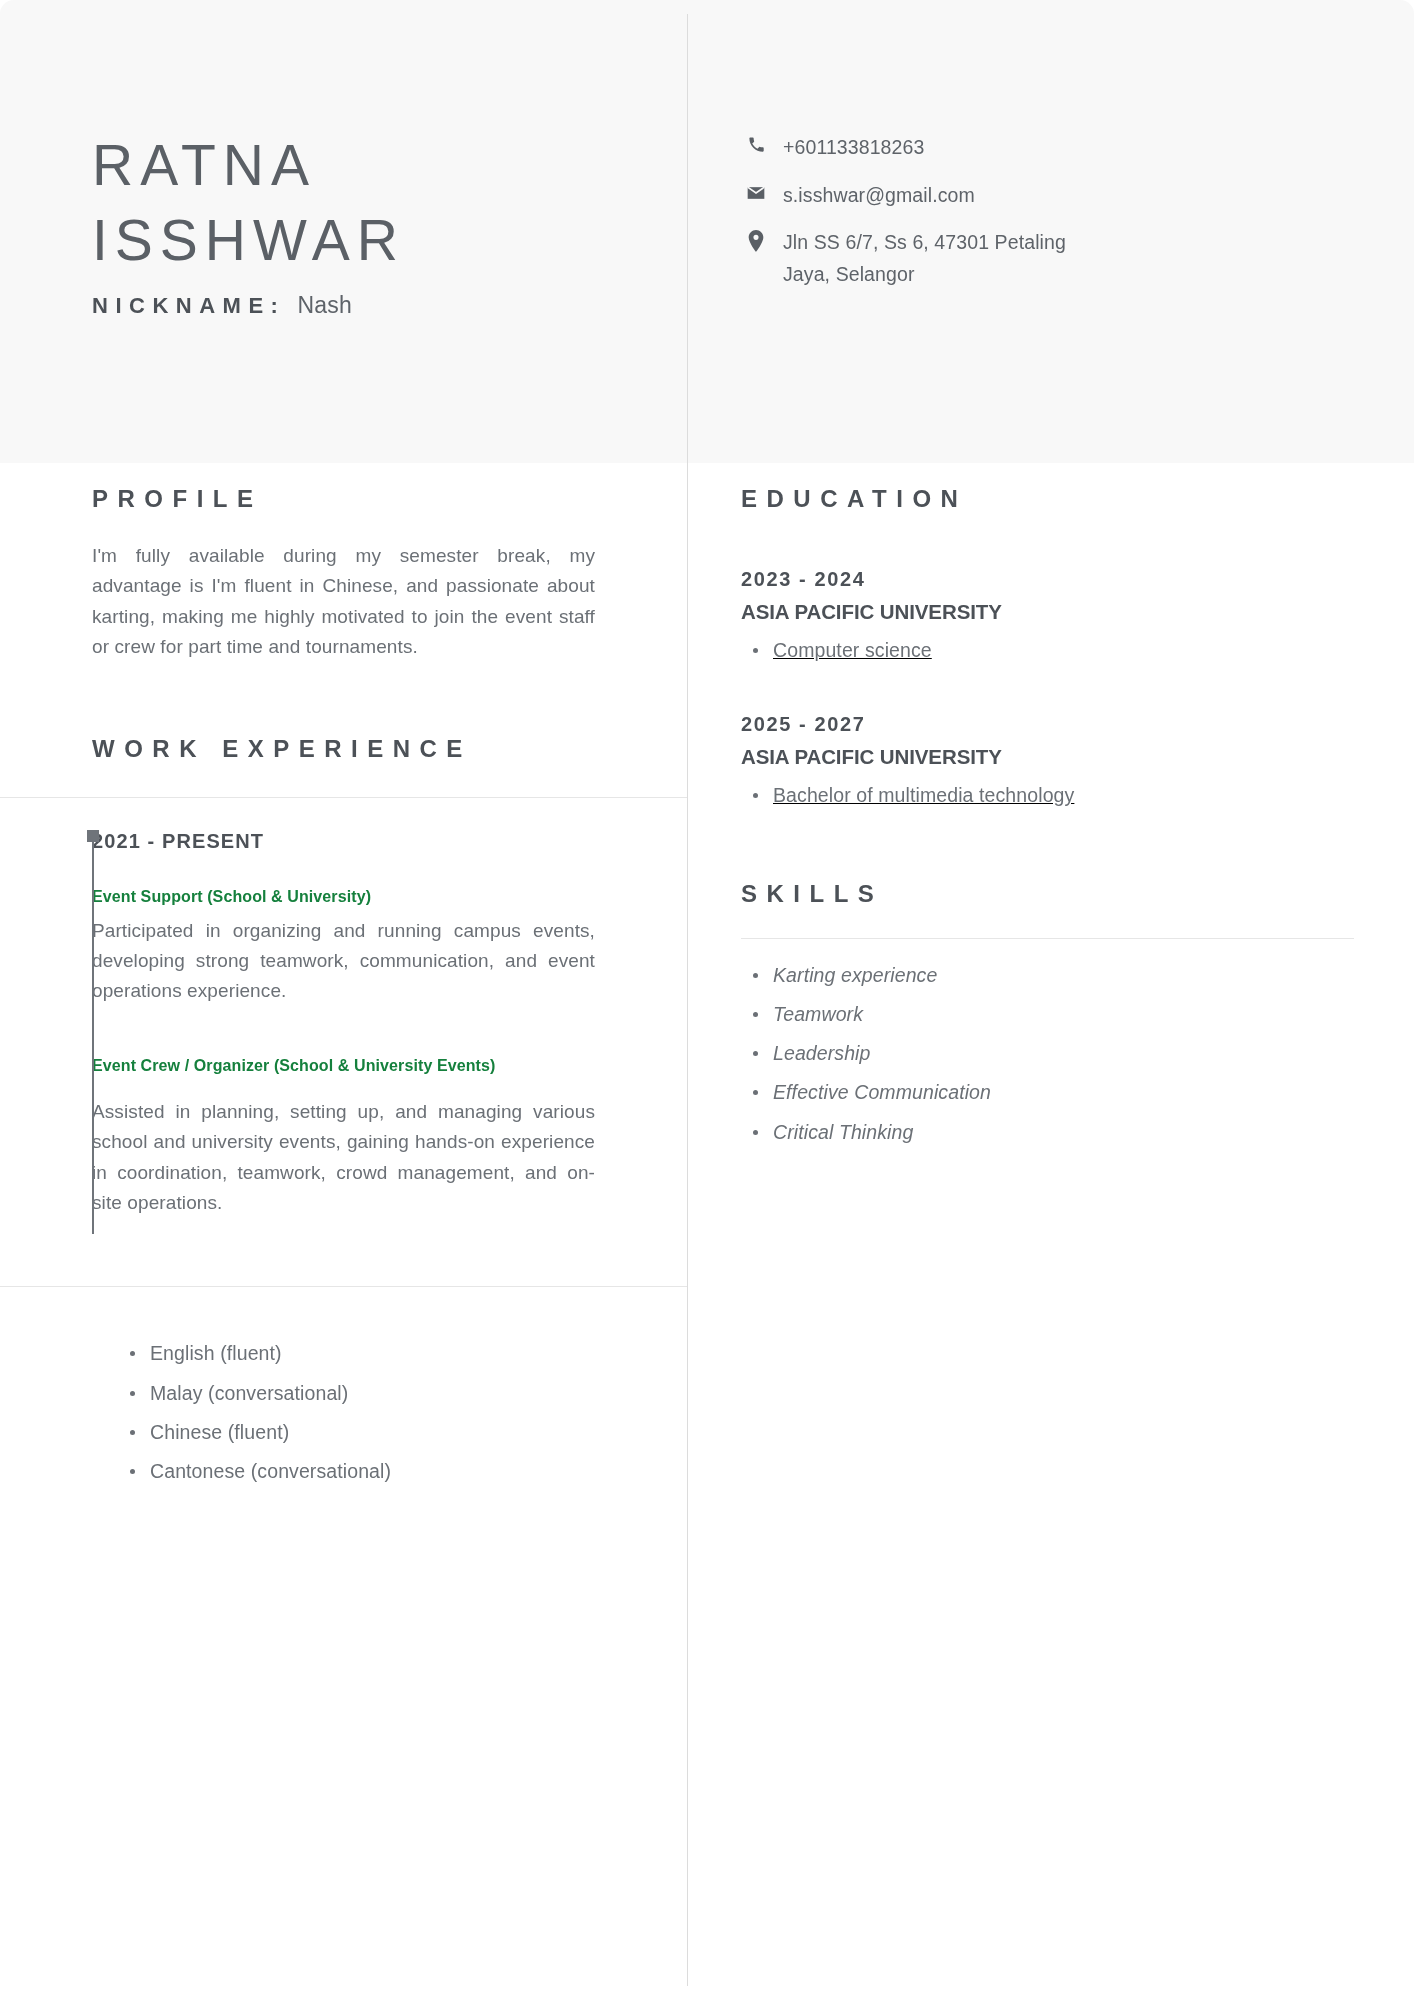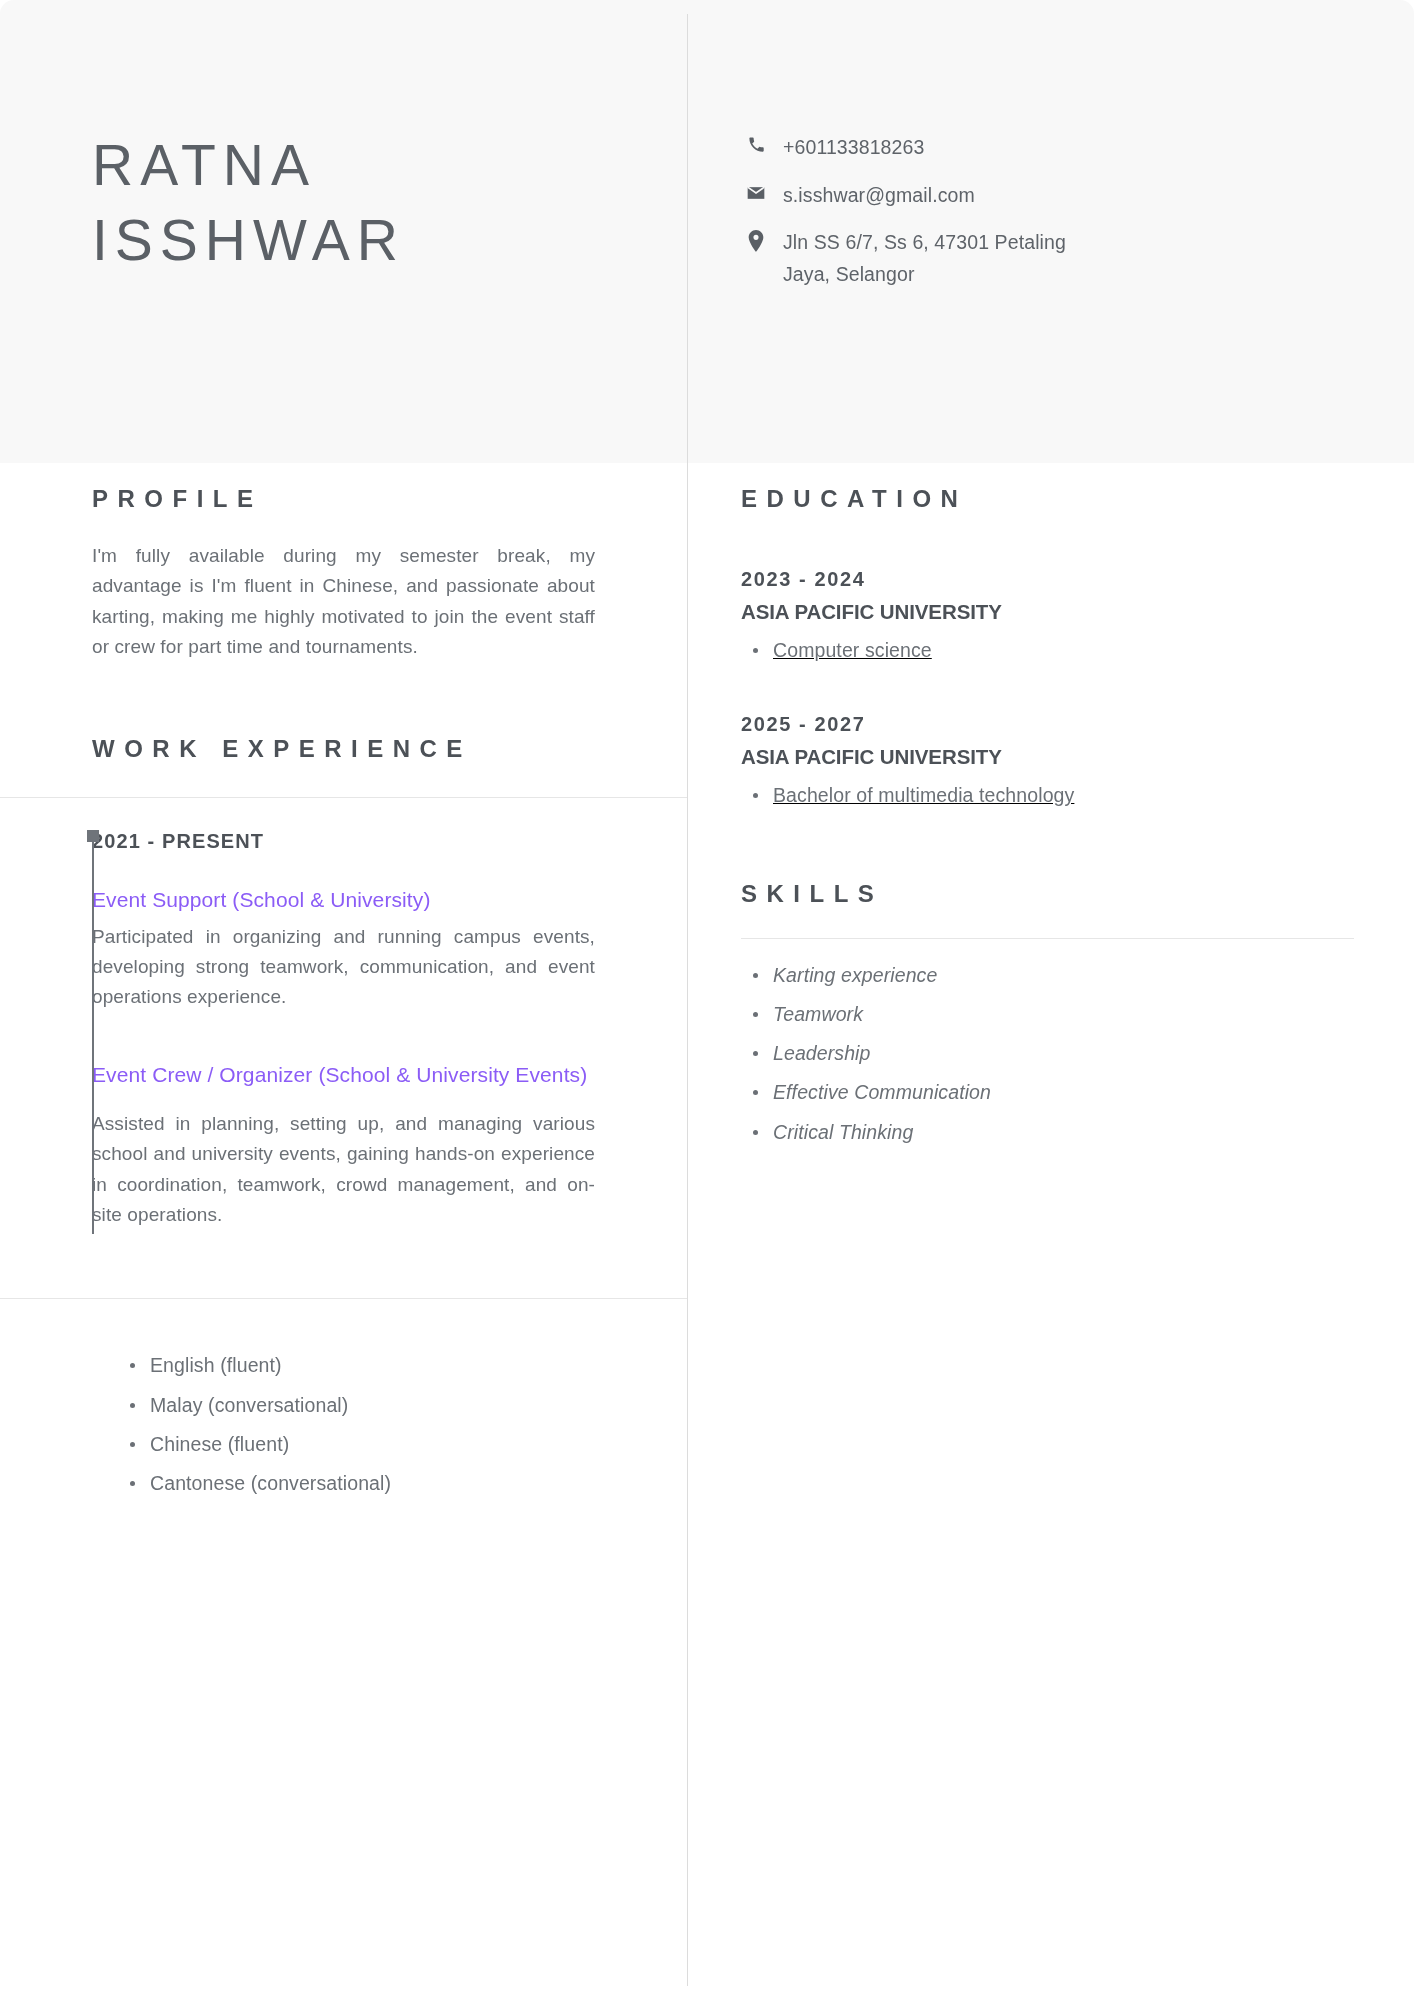--- a/index.html
+++ b/index.html
@@ -168,23 +168,23 @@
   }
   .tl-content { }
 
   .job-date {
     font-size: 20px;
     font-weight: 700;
     letter-spacing: 1.1px;
     color: #4c5157;
   }
   .job-title {
-    font-size: 21px;
-    font-weight: 400;
-    color: #8b5cf6;
+    font-size: 16px;
+    font-weight: 700;
+    color: #15803d;
     letter-spacing: 0.1px;
   }
   .job-0 .job-title { margin-top: 35px; }
   .job-0 .job-desc { margin-top: 10px; }
   .job-1 { margin-top: 50px; }
   .job-1 .job-desc { margin-top: 22px; }
 
   .languages-block { margin-top: 68px; }
   .languages-inner { padding: 30px 92px 0 92px; }
 
@@ -256,20 +256,24 @@
 <body>
 
 <div class="page">
 
   <div class="header-band"></div>
   <div class="col-divider"></div>
 
   <div class="header-left">
     <div class="name-line">RATNA</div>
     <div class="name-line">ISSHWAR</div>
+    <div class="nickname-row">
+      <span class="nickname-label">NICKNAME:</span>
+      <span class="nickname-value">Nash</span>
+    </div>
   </div>
 
   <div class="header-right">
 
     <div class="contact-row">
       <span class="contact-icon">
         <svg width="19" height="19" viewBox="0 0 24 24" fill="#5a5f65">
           <path d="M6.6 10.8c1.4 2.8 3.8 5.1 6.6 6.6l2.2-2.2c.3-.3.7-.4 1-.2 1.2.4 2.4.6 3.7.6.6 0 1 .4 1 1V20c0 .6-.4 1-1 1C10.6 21 3 13.4 3 4c0-.6.4-1 1-1h3.4c.6 0 1 .4 1 1 0 1.3.2 2.5.6 3.7.1.4 0 .8-.2 1l-2.2 2.1z"></path>
         </svg>
       </span>

